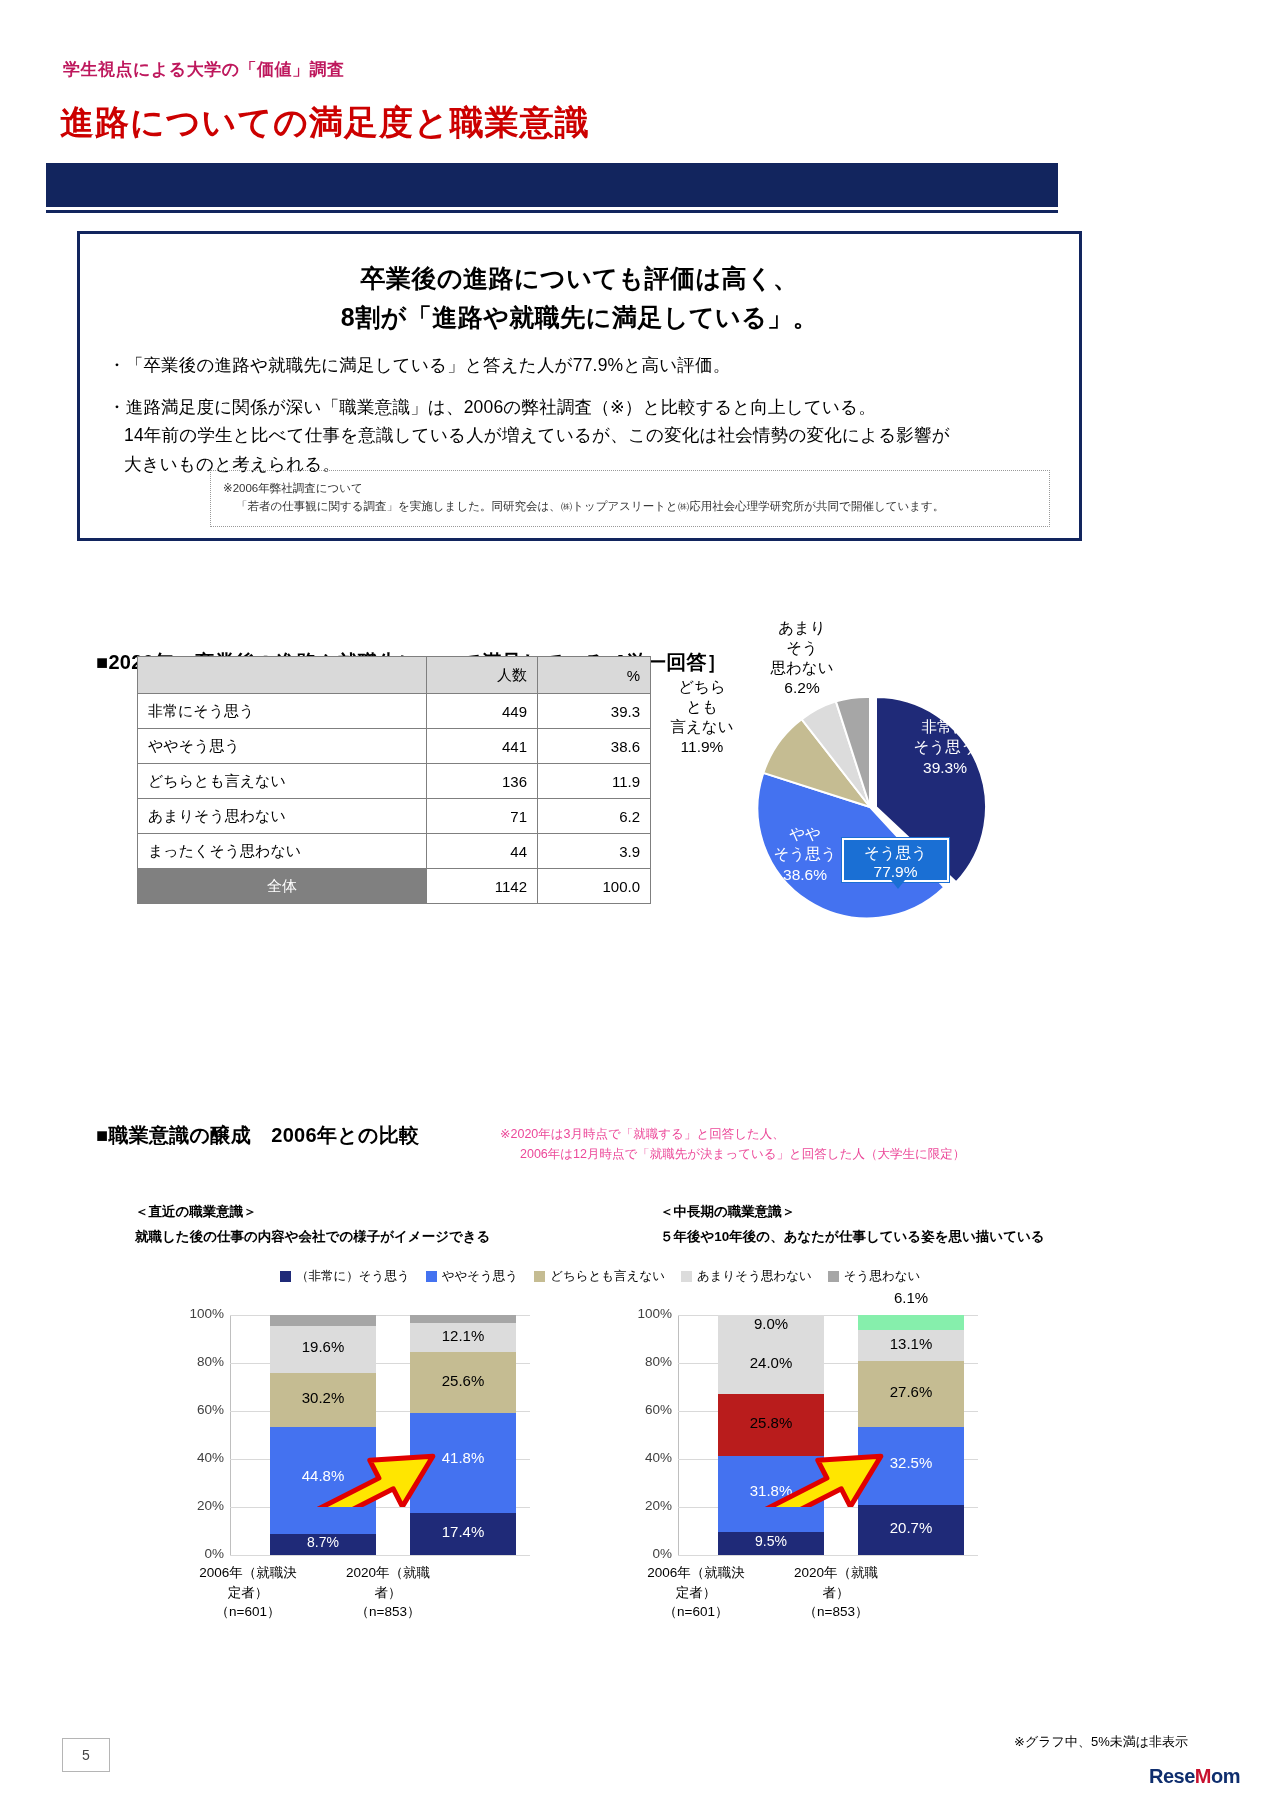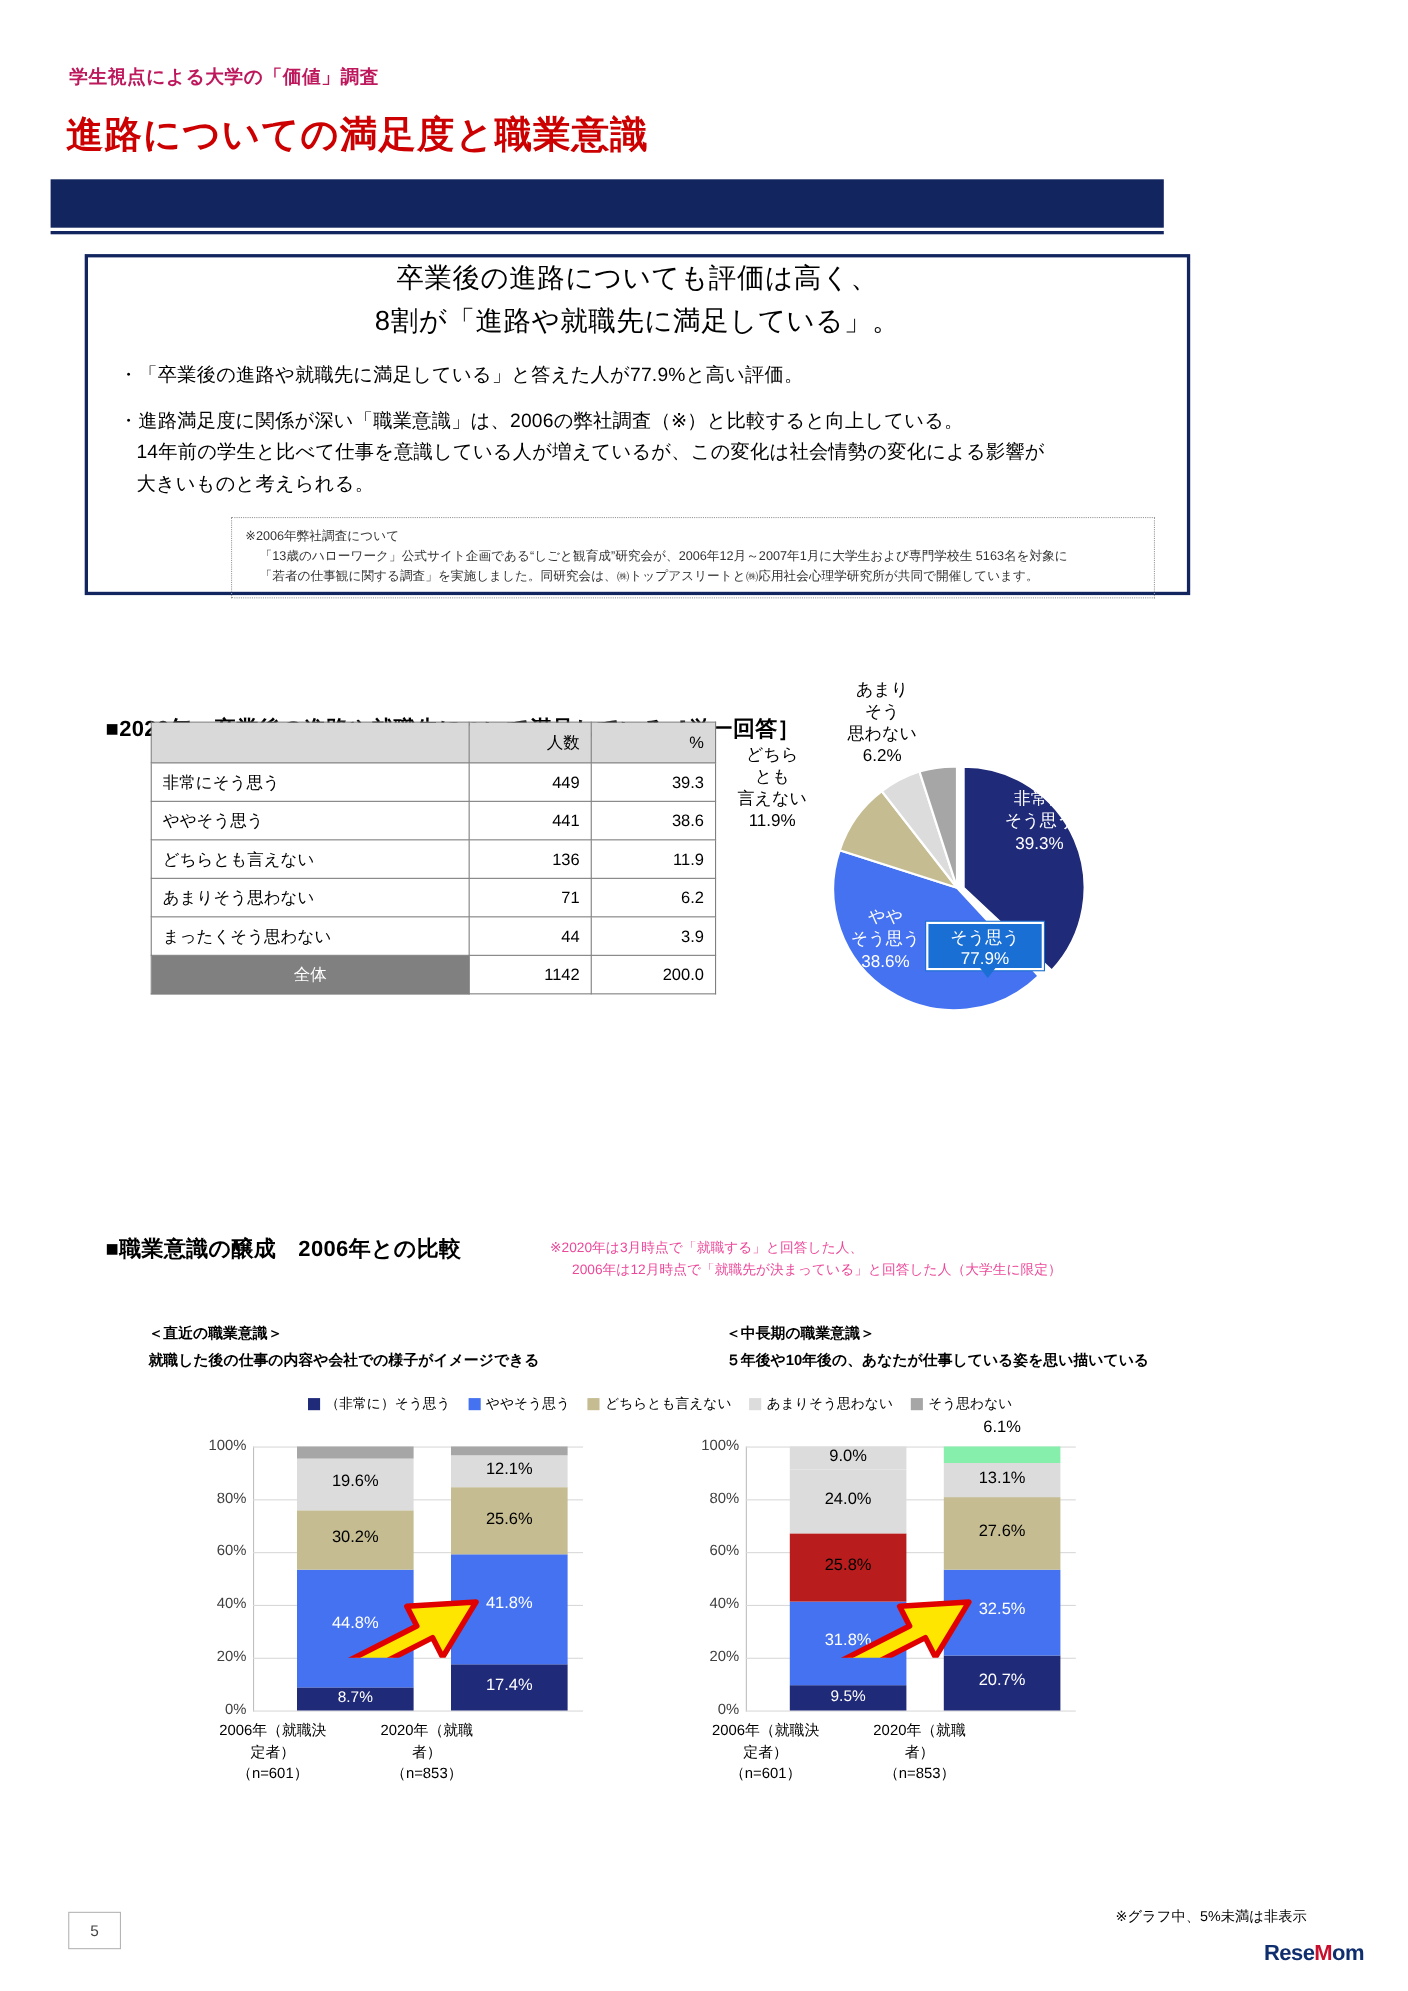--- a/index.html
+++ b/index.html
@@ -30,22 +30,22 @@
     position:absolute;left:46px;top:210px;width:1012px;height:3px;
     background:#12255e;
   }
 
   
   .msgbox{
     position:absolute;left:77px;top:231px;width:1005px;height:310px;
     border:3px solid #12255e;background:#fff;box-sizing:border-box;
   }
   .msg-head{
-    text-align:center;font-size:25px;font-weight:normal;color:#000;
-    line-height:1.55;letter-spacing:0.5px;
+    text-align:center;font-size:25px;font-weight:bold;color:#000;
+    line-height:1.55;padding-top:25px;letter-spacing:0.5px;
   }
   .bullets{padding:14px 28px 0 28px;}
   .bullet{
     font-size:17.5px;line-height:1.62;margin-bottom:14px;color:#000;
     letter-spacing:0.2px;
   }
   .bullet .ind{display:block;padding-left:16px;}
 
   .notebox{
     position:absolute;left:130px;top:236px;width:840px;
@@ -170,21 +170,20 @@
     <div class="bullets">
       <div class="bullet">・「卒業後の進路や就職先に満足している」と答えた人が77.9%と高い評価。</div>
       <div class="bullet">
         <div>・進路満足度に関係が深い「職業意識」は、2006の弊社調査（※）と比較すると向上している。</div>
         <span class="ind">14年前の学生と比べて仕事を意識している人が増えているが、この変化は社会情勢の変化による影響が</span>
         <span class="ind">大きいものと考えられる。</span>
       </div>
     </div>
     <div class="notebox">
       <div>※2006年弊社調査について</div>
-      <span class="ind">「13歳のハローワーク」公式サイト企画である“しごと観育成”研究会が、2006年12月～2007年1月に大学生および専門学校生 5163名を対象に</span>
       <span class="ind">「若者の仕事観に関する調査」を実施しました。同研究会は、㈱トップアスリートと㈱応用社会心理学研究所が共同で開催しています。</span>
     </div>
   </div>
 
   <div class="sec-head" style="left:96px;top:649px;">■2020年　卒業後の進路や就職先について満足している［単一回答］</div>
   <div class="sec-sub" style="left:228px;top:678px;">※対象は回答者全体</div>
 
   <table class="tbl">
     <thead>
       <tr>
@@ -215,21 +214,21 @@
         <td class="c-pct">6.2</td>
       </tr>
       <tr>
         <td class="c-label">まったくそう思わない</td>
         <td class="c-num">44</td>
         <td class="c-pct">3.9</td>
       </tr>
       <tr class="total">
         <td class="c-label">全体</td>
         <td class="c-num">1142</td>
-        <td class="c-pct">200.0</td>
+        <td class="c-pct">100.0</td>
       </tr>
     </tbody>
   </table>
 
   <div class="pie-wrap">
     <svg width="420" height="330" viewBox="0 0 420 330">
 
       <g transform="translate(6,0)">
         <path d="M 230 195 L 230 85 A 110 110 0 0 1 310.2 270.3 Z" fill="#1f2a78" stroke="#ffffff" stroke-width="2"></path>
       </g>

